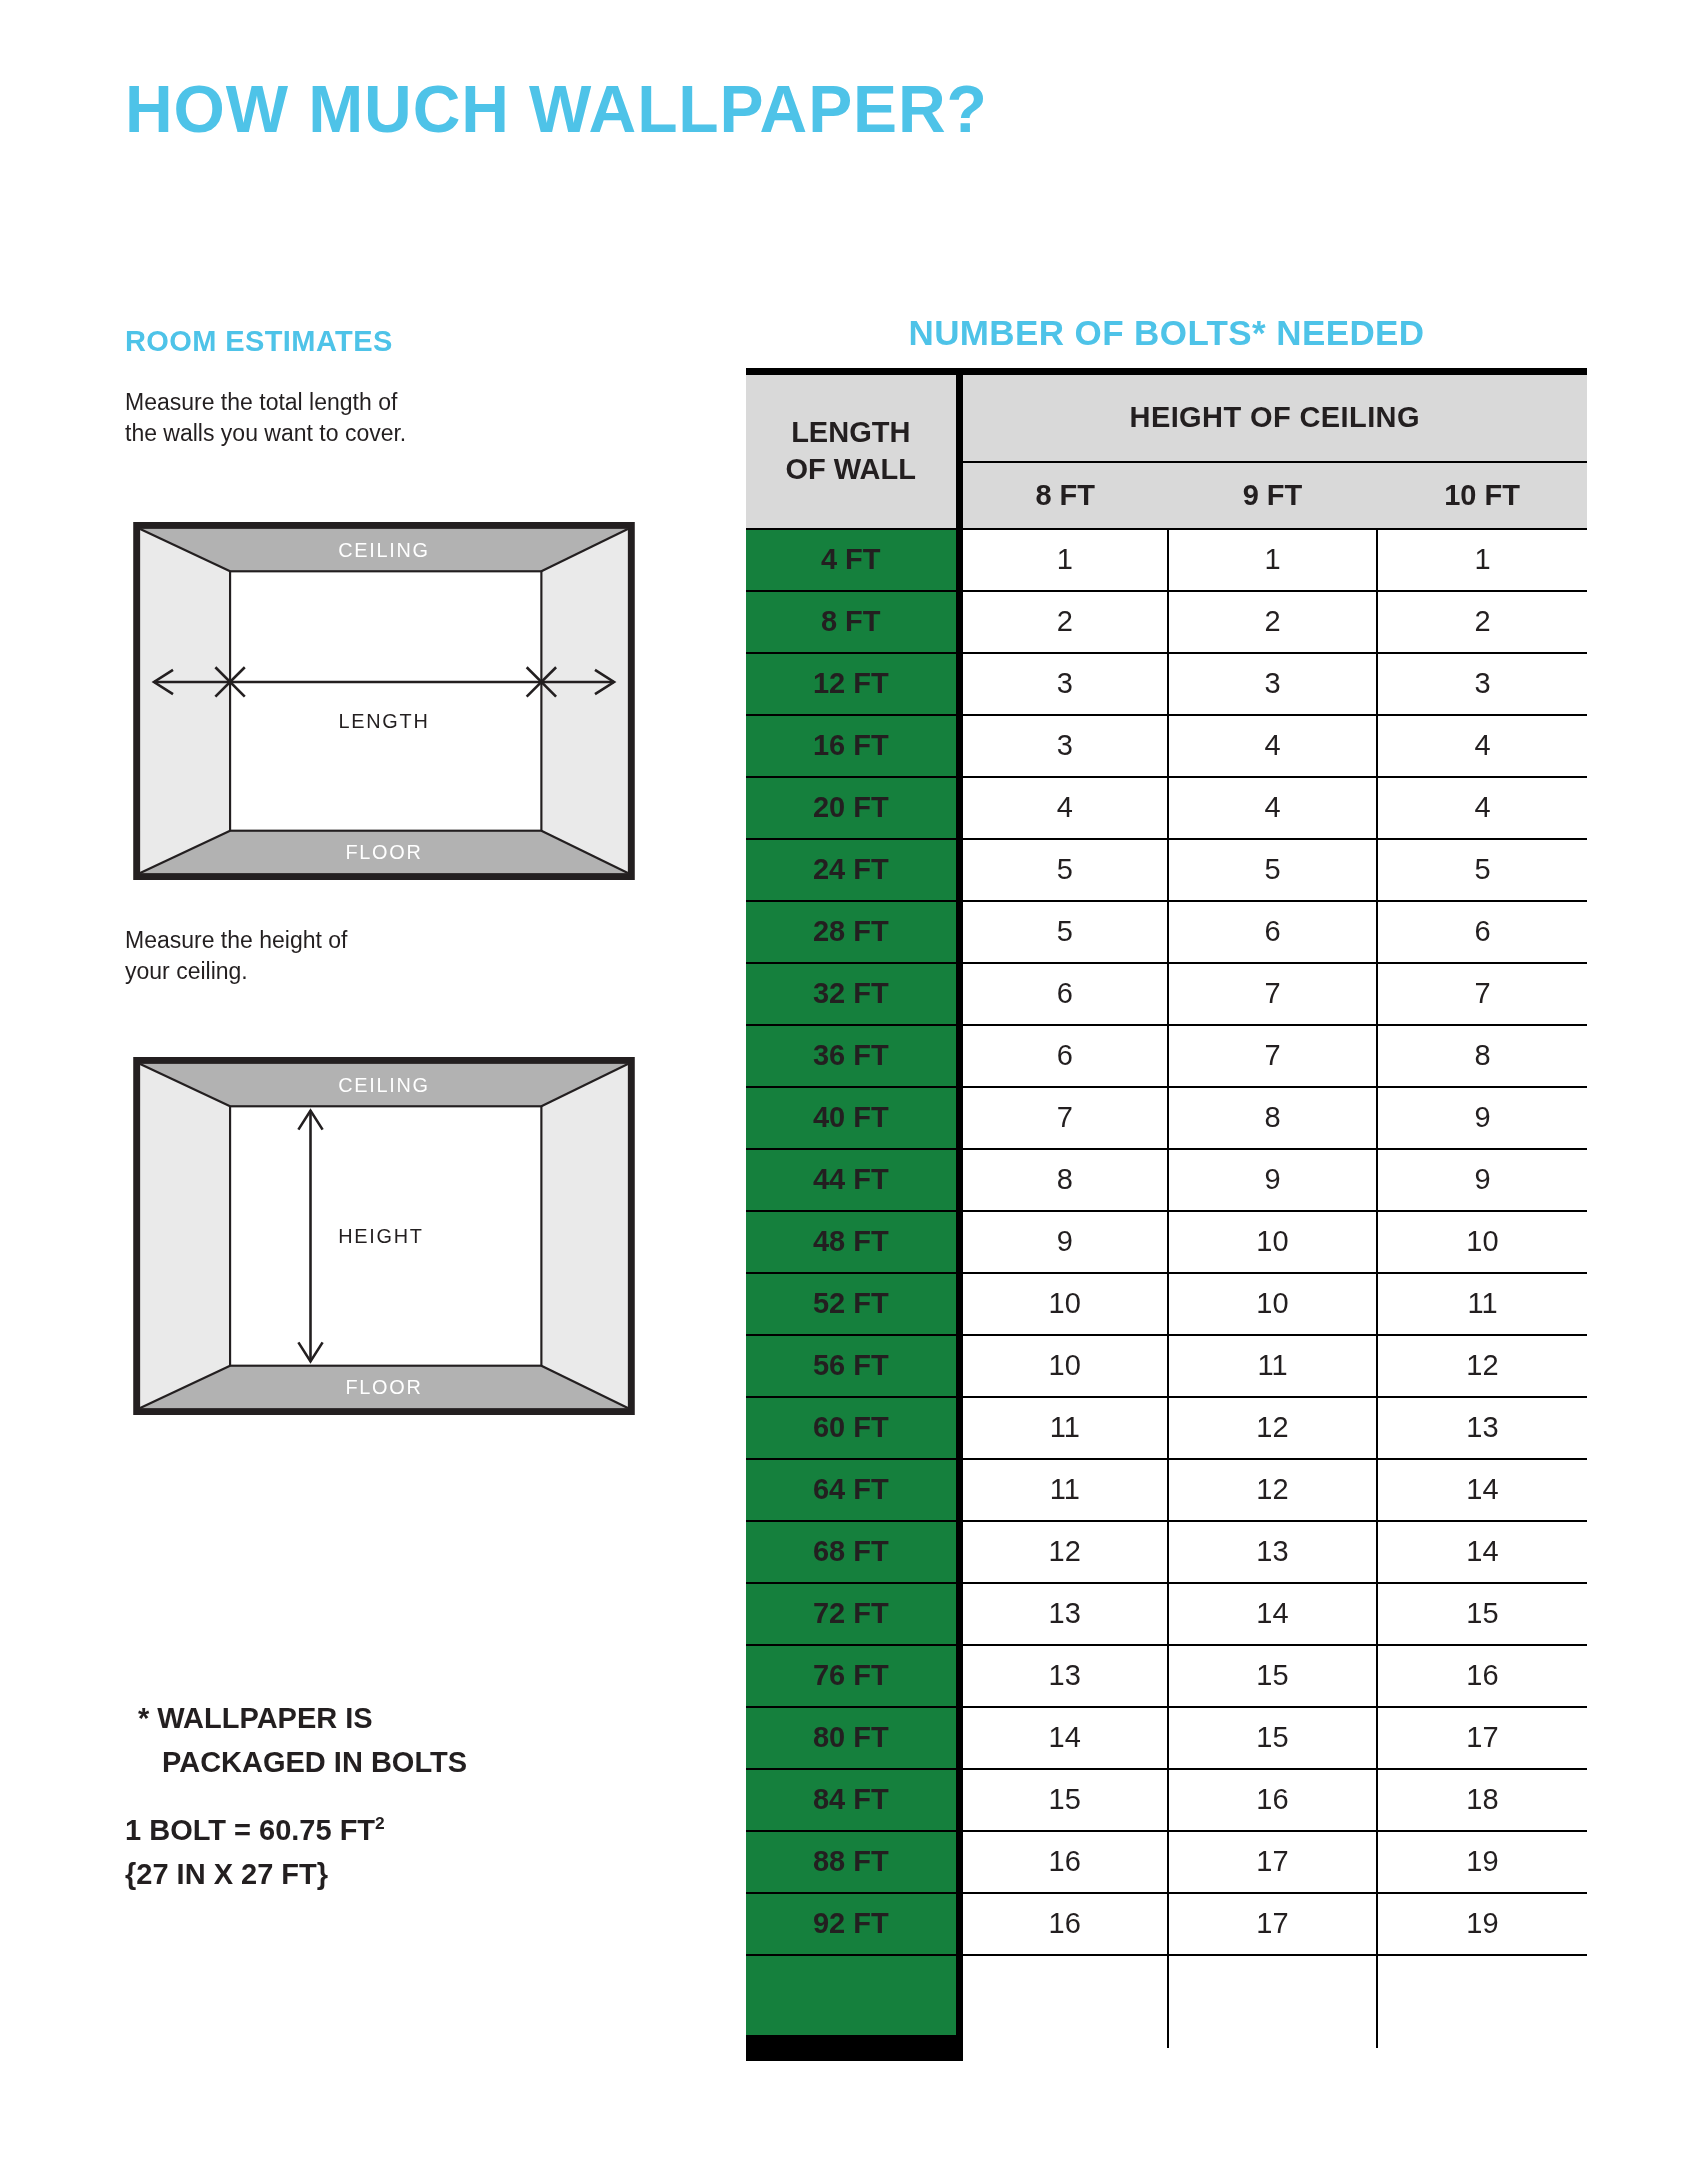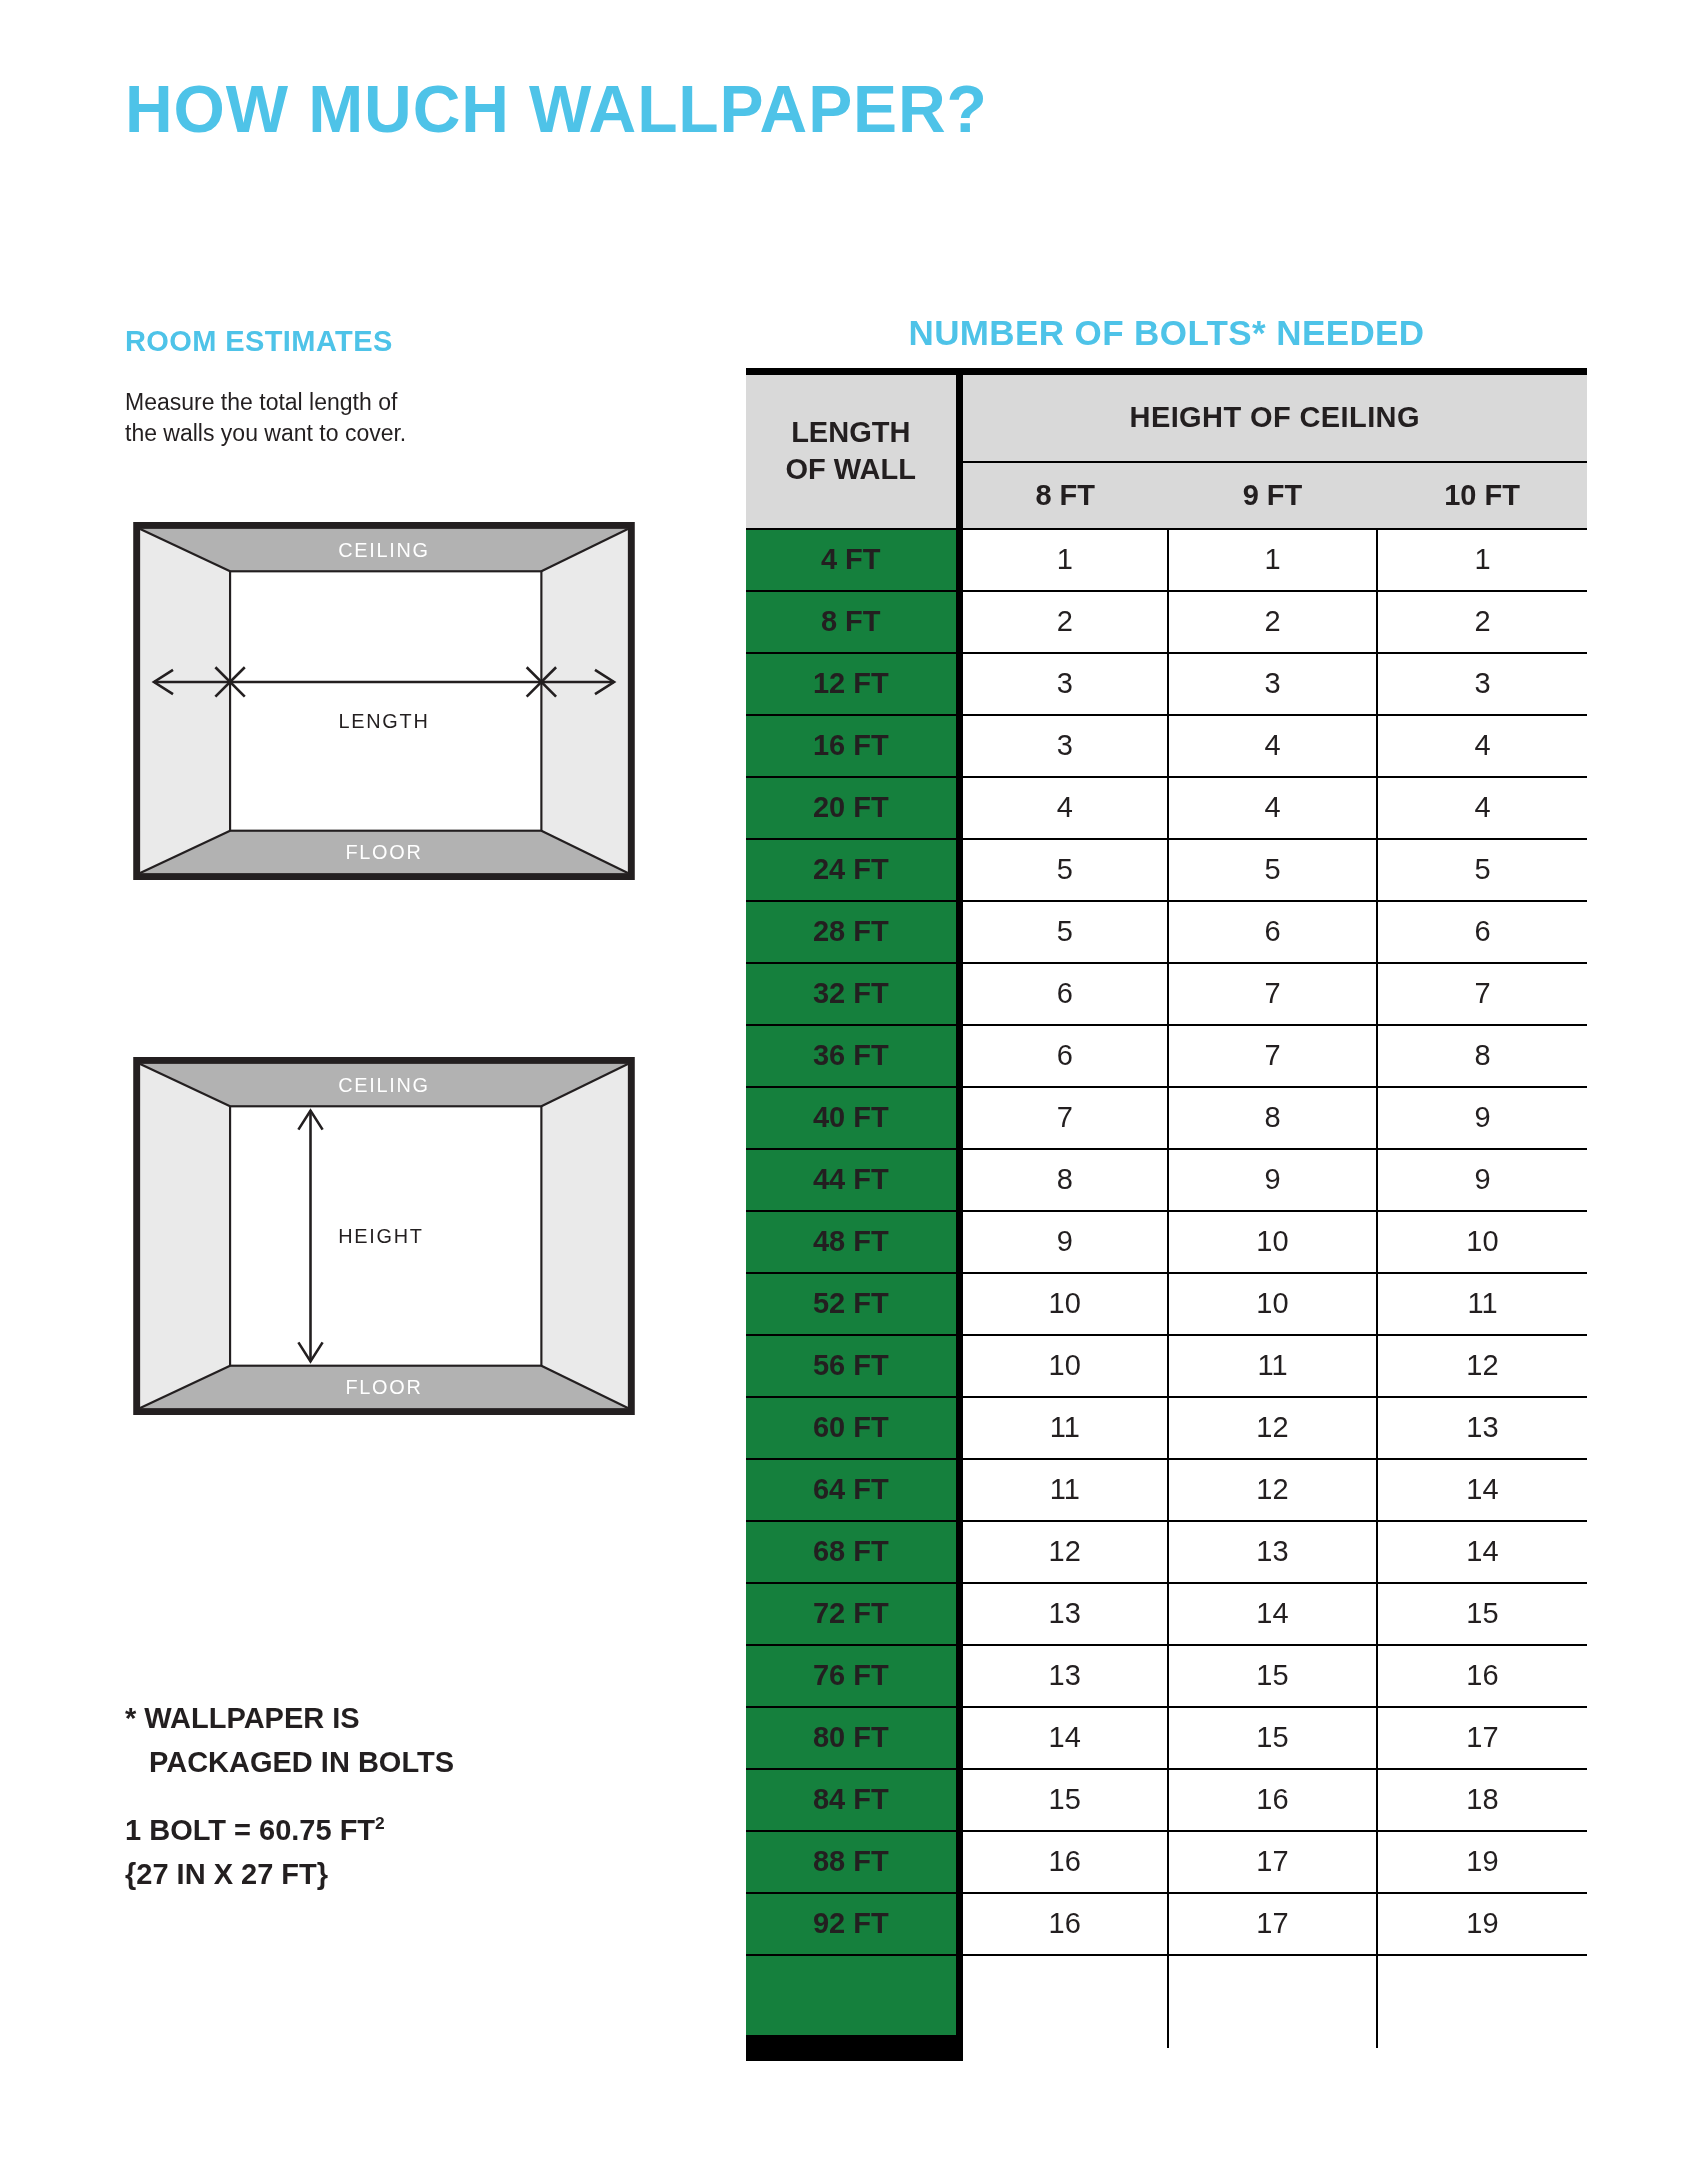--- a/index.html
+++ b/index.html
@@ -31,21 +31,21 @@
   .diagram-2 { top:1057px; }
 
   .room-diagram text {
     font-family:"Liberation Sans", sans-serif;
     font-size:23px; letter-spacing:2px; text-anchor:middle;
   }
   .room-diagram .band-label { fill:#ffffff; }
   .room-diagram .dim-label  { fill:#231F20; }
 
   .footnote {
-    position:absolute; left:97px; top:1697px;
+    position:absolute; left:110px; top:1697px;
     font-size:29px; font-weight:bold; line-height:1.5; color:#231F20;
   }
   .footnote .indent { padding-left:24px; }
 
   .bolt-info {
     position:absolute; left:97px; top:1809px;
     font-size:29px; font-weight:bold; line-height:1.5; color:#231F20;
   }
   .bolt-info sup { font-size:60%; }
 
@@ -114,20 +114,22 @@
         <line x1="95" y1="202" x2="129" y2="168"></line>
         <line x1="455" y1="168" x2="489" y2="202"></line>
         <line x1="455" y1="202" x2="489" y2="168"></line>
       </g>
       <text class="band-label" x="290" y="41">CEILING</text>
       <text class="dim-label" x="290" y="238">LENGTH</text>
       <text class="band-label" x="290" y="390">FLOOR</text>
     </svg>
   </div>
 
+  <div class="para para-2">Measure the height of
+your ceiling.</div>
 
   <div class="diagram-wrap diagram-2">
     <svg class="room-diagram" viewBox="0 0 580 414" width="502" height="358">
       <polygon points="8,8 572,8 472,57 112,57" fill="#b2b2b2"></polygon>
       <polygon points="8,406 572,406 472,357 112,357" fill="#b2b2b2"></polygon>
       <polygon points="8,8 112,57 112,357 8,406" fill="#eaeaea"></polygon>
       <polygon points="572,8 472,57 472,357 572,406" fill="#eaeaea"></polygon>
       <rect x="112" y="57" width="360" height="300" fill="#ffffff" stroke="#231F20" stroke-width="2.5"></rect>
       <g stroke="#231F20" stroke-width="2.5">
         <line x1="8" y1="8" x2="112" y2="57"></line>

